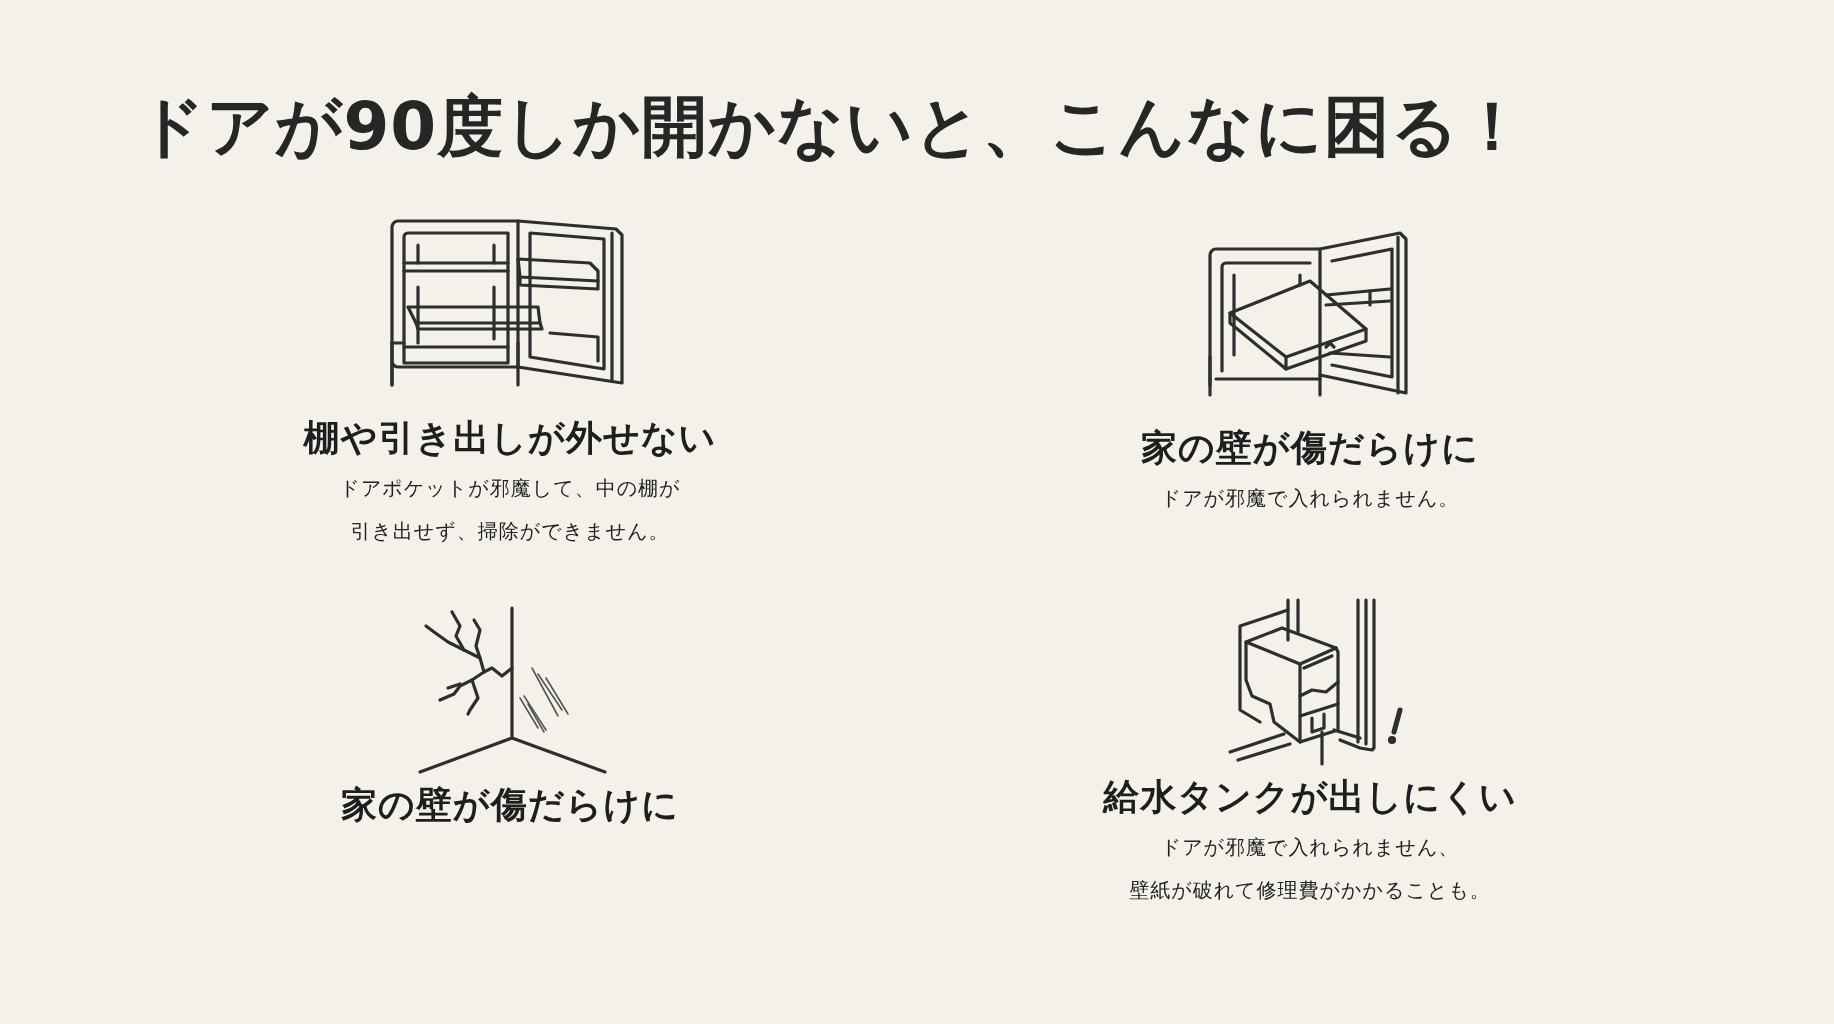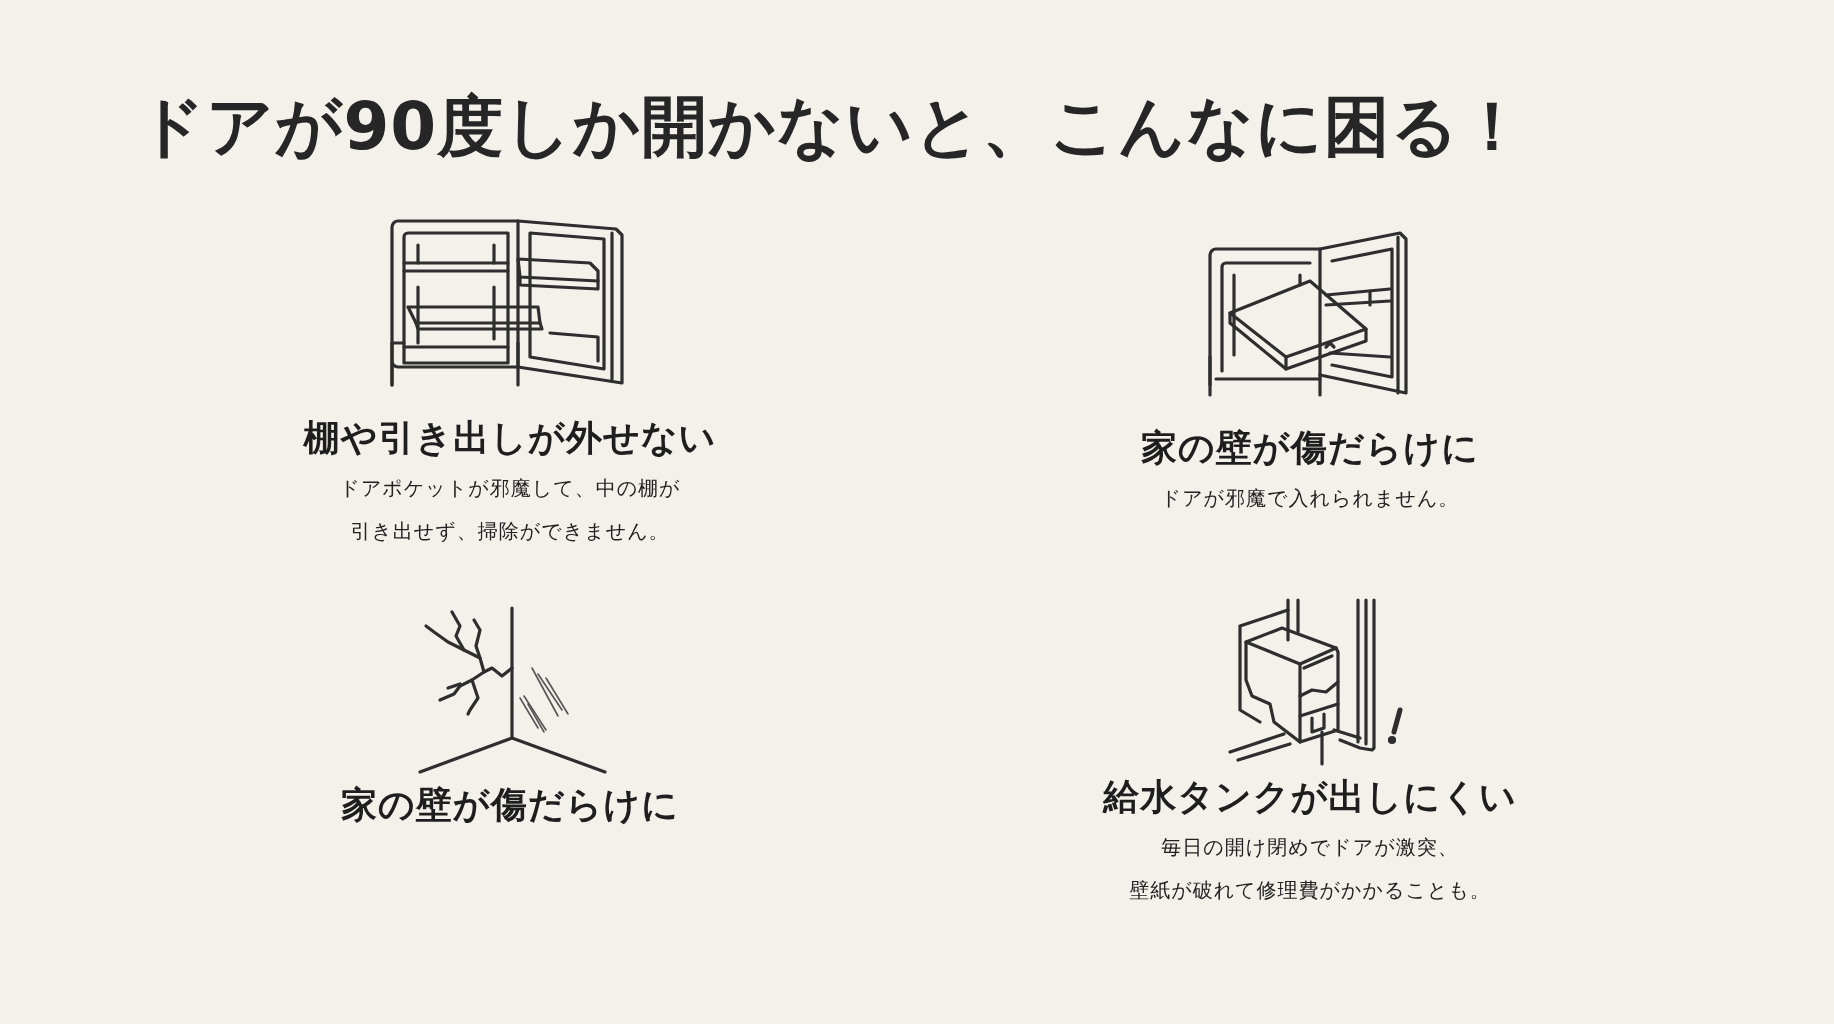--- a/index.html
+++ b/index.html
@@ -122,16 +122,16 @@
     <path d="M100 124 L138 112"></path>
     <path d="M112 126 V140 L124 136 V122"></path>
     <path d="M122 140 V172"></path>
     <path d="M30 160 L84 142 M38 168 L90 152"></path>
     <path d="M134 138 L160 146"></path>
     <path d="M200 118 L194 140" stroke-width="5"></path>
     <circle cx="192" cy="148" r="2.5" fill="#2e2e2e"></circle>
   </svg>
   <div class="heading">給水タンクが出しにくい</div>
   <div class="desc">
-    <div>毎日の開け閉めでドアが激突、</div>
+    <div>ドアが邪魔で入れられません、</div>
     <div>壁紙が破れて修理費がかかることも。</div>
   </div>
 </div>
 
 </body></html>

